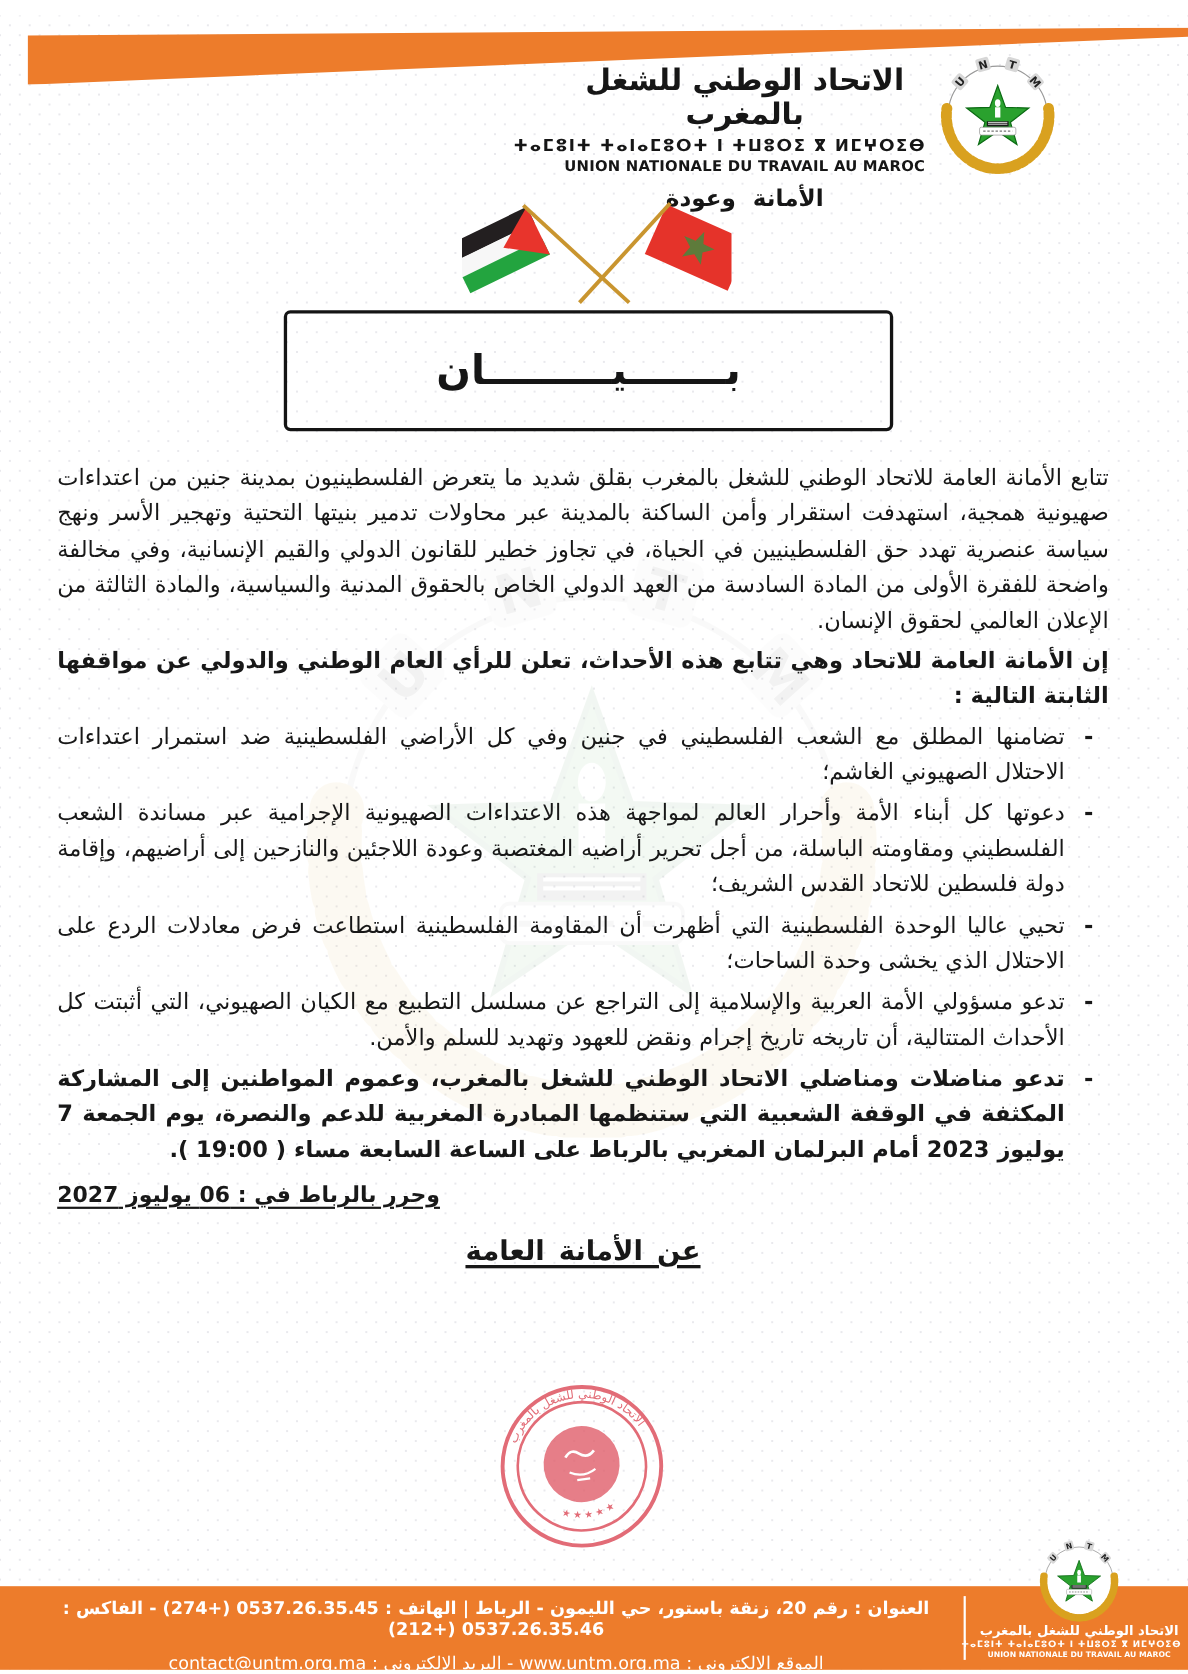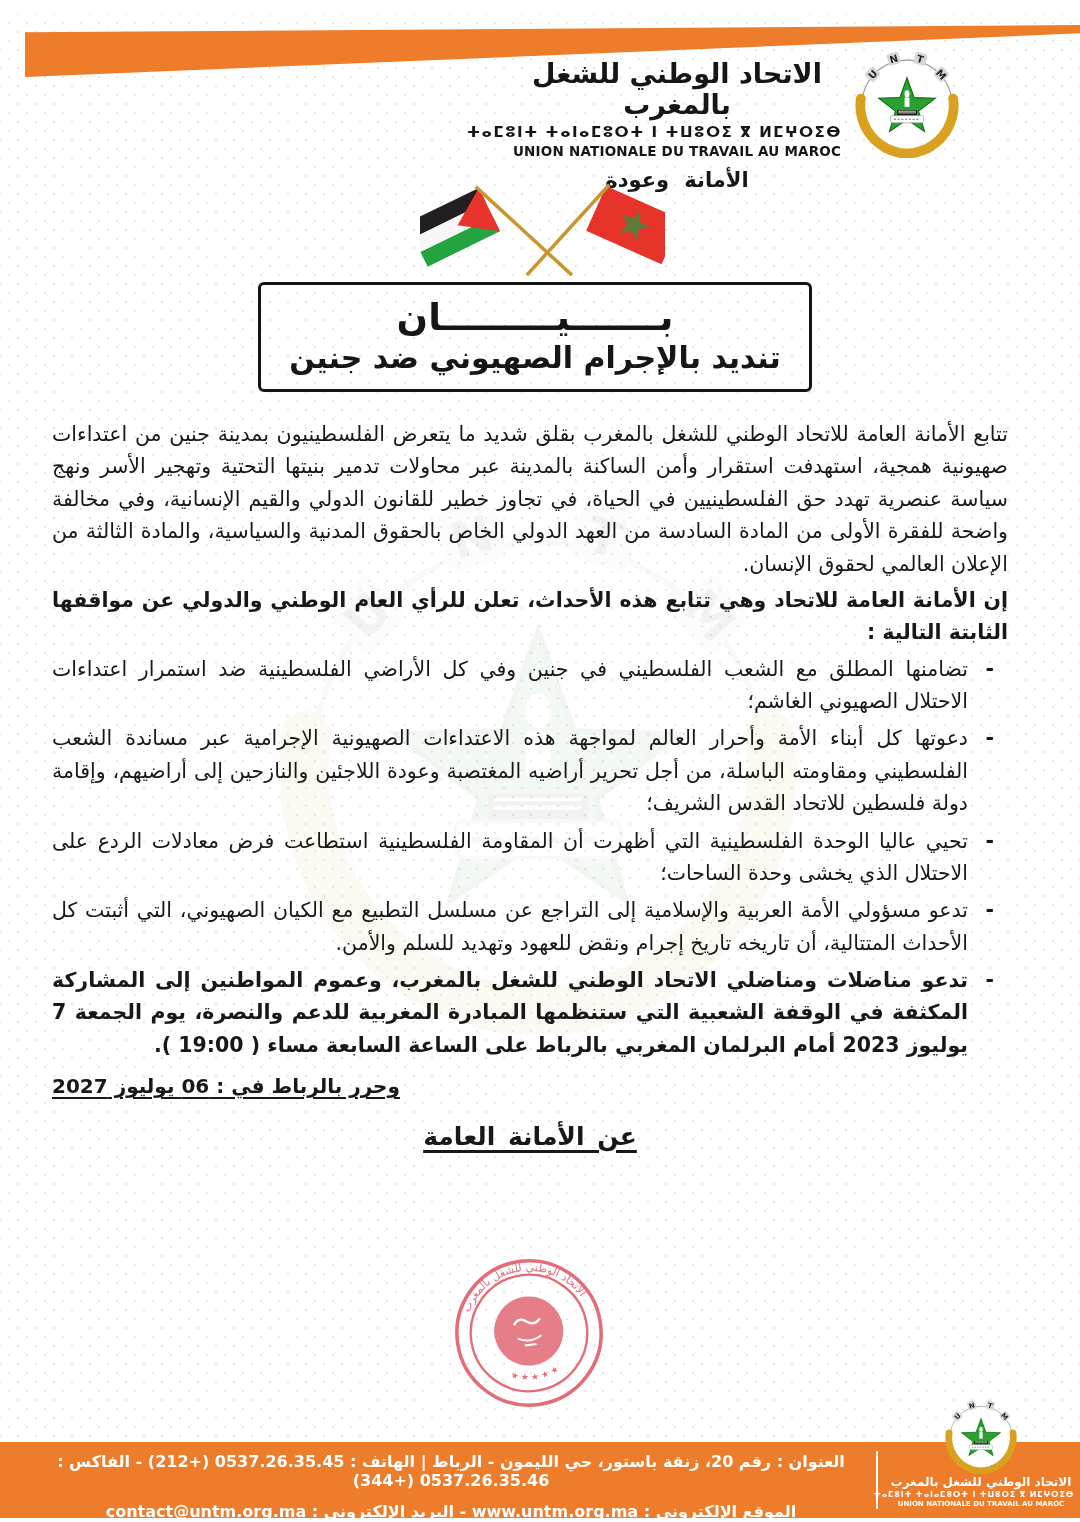--- a/index.html
+++ b/index.html
@@ -66,21 +66,21 @@
   .stamp { position:absolute; top:1240px; left:450px; width:158px; height:158px; opacity:.92; }
   
   .watermark { position:absolute; top:468px; left:262px; width:552px; height:552px; opacity:.05; pointer-events:none; }
   
   .footer-band { position:absolute; left:0; top:1428px; width:1080px; height:76px; background:#ED7C2B; }
   .footer-contact {
     position:absolute; top:1438px; left:36px; width:830px; color:#ffffff;
     text-align:center; direction:rtl;
   }
   .footer-line1 { font-size:16px; font-weight:bold; }
-  .footer-line2 { font-size:16px; font-weight:bold; margin-top:12px; }
+  .footer-line2 { font-size:16px; font-weight:normal; margin-top:12px; }
   .footer-divider { position:absolute; left:876px; top:1437px; width:2px; height:58px; background:#ffffff; }
   .footer-org { position:absolute; left:888px; top:1384px; width:186px; text-align:center; }
   .footer-logo { width:76px; height:76px; display:block; margin:0 auto; }
   .f-org-ar  { color:#fff; font-size:12px; font-weight:bold; margin-top:1px; white-space:nowrap; }
   .f-org-tif { color:#fff; font-size:8px; font-weight:bold; letter-spacing:.8px; margin-top:1px; white-space:nowrap; }
   .f-org-fr  { color:#fff; font-size:7px; font-weight:bold; margin-top:1px; white-space:nowrap; }
 </style>
 </head>
 <body>
 
@@ -149,21 +149,20 @@
     <g transform="translate(184,14) rotate(24)">
       <rect x="0" y="-2" width="84" height="50" fill="#E5332A"></rect>
       <path transform="translate(42,23) scale(0.95)" fill="#5E7B3B" d="M0,-17 L4.1,-5.6 L16.2,-5.3 L6.6,2.1 L10.0,13.8 L0,6.9 L-10.0,13.8 L-6.6,2.1 L-16.2,-5.3 L-4.1,-5.6 Z"></path>
     </g>
     <line x1="150" y1="103" x2="52" y2="13" stroke="#C9952F" stroke-width="3.6"></line>
     <line x1="104" y1="103" x2="188" y2="11" stroke="#C9952F" stroke-width="3.6"></line>
   </svg>
 
   <div class="title-box">
     <div class="title-line1">بـــــــيـــــــــان</div>
-    <div class="title-line2">تنديد بالإجرام الصهيوني ضد جنين</div>
   </div>
 
   <div class="body-text">
     <div class="para">تتابع الأمانة العامة للاتحاد الوطني للشغل بالمغرب بقلق شديد ما يتعرض الفلسطينيون بمدينة جنين من اعتداءات صهيونية همجية، استهدفت استقرار وأمن الساكنة بالمدينة عبر محاولات تدمير بنيتها التحتية وتهجير الأسر ونهج سياسة عنصرية تهدد حق الفلسطينيين في الحياة، في تجاوز خطير للقانون الدولي والقيم الإنسانية، وفي مخالفة واضحة للفقرة الأولى من المادة السادسة من العهد الدولي الخاص بالحقوق المدنية والسياسية، والمادة الثالثة من الإعلان العالمي لحقوق الإنسان.</div>
     <div class="para bold">إن الأمانة العامة للاتحاد وهي تتابع هذه الأحداث، تعلن للرأي العام الوطني والدولي عن مواقفها الثابتة التالية :</div>
     <ul class="bullets">
       <li>
         <span class="dash">-</span>
         <span class="btxt">تضامنها المطلق مع الشعب الفلسطيني في جنين وفي كل الأراضي الفلسطينية ضد استمرار اعتداءات الاحتلال الصهيوني الغاشم؛</span>
       </li>
@@ -204,21 +203,21 @@
         <textPath href="#stamp-top-arc" startOffset="50%" text-anchor="middle">الاتحاد الوطني للشغل بالمغرب</textPath>
       </text>
       <text font-family="DejaVu Sans, sans-serif" font-size="9" fill="#E0606C" stroke="none">
         <textPath href="#stamp-bottom-arc" startOffset="50%" text-anchor="middle">★ ★ ★ ★ ★</textPath>
       </text>
     </g>
   </svg>
 
   <div class="footer-band"></div>
   <div class="footer-contact">
-    <div class="footer-line1">العنوان : رقم 20، زنقة باستور، حي الليمون - الرباط | الهاتف : 0537.26.35.45 (+212) - الفاكس : 0537.26.35.46 (+344)</div>
+    <div class="footer-line1">العنوان : رقم 20، زنقة باستور، حي الليمون - الرباط | الهاتف : 0537.26.35.45 (+274) - الفاكس : 0537.26.35.46 (+212)</div>
     <div class="footer-line2">الموقع الإلكتروني : www.untm.org.ma - البريد الإلكتروني : contact@untm.org.ma</div>
   </div>
   <div class="footer-divider"></div>
   <div class="footer-org">
     <svg class="footer-logo" viewBox="0 0 100 100">
         <use href="#untm-emblem"></use>
       </svg>
     <div class="f-org-ar">الاتحاد الوطني للشغل بالمغرب</div>
     <div class="f-org-tif">ⵜⴰⵎⵓⵏⵜ ⵜⴰⵏⴰⵎⵓⵔⵜ ⵏ ⵜⵡⵓⵔⵉ ⴳ ⵍⵎⵖⵔⵉⴱ</div>
     <div class="f-org-fr">UNION NATIONALE DU TRAVAIL AU MAROC</div>

